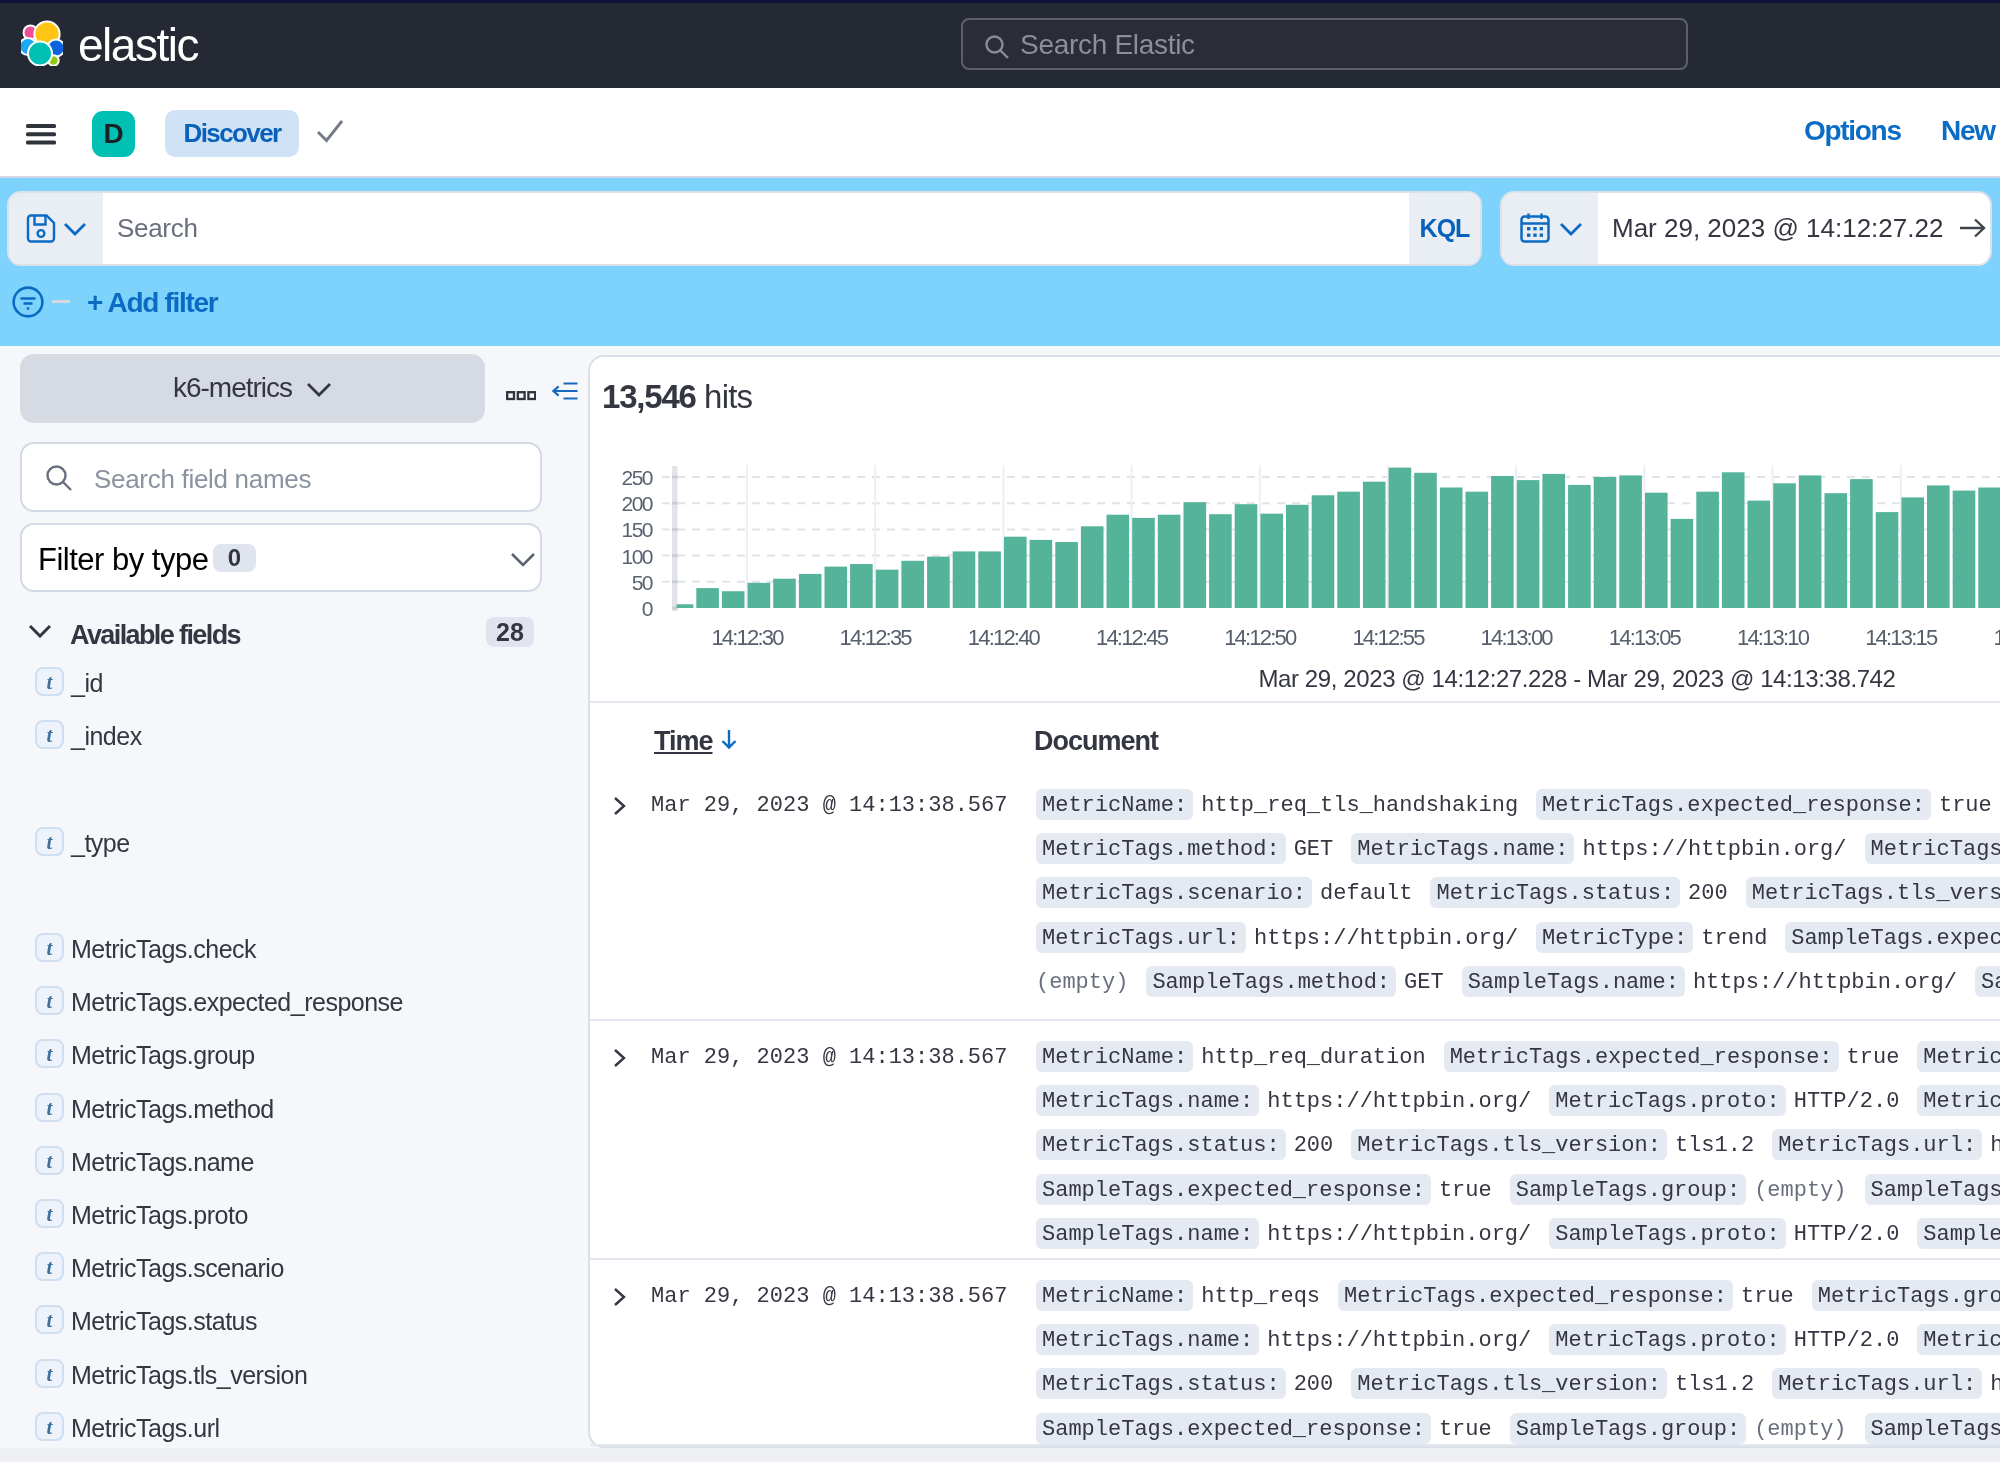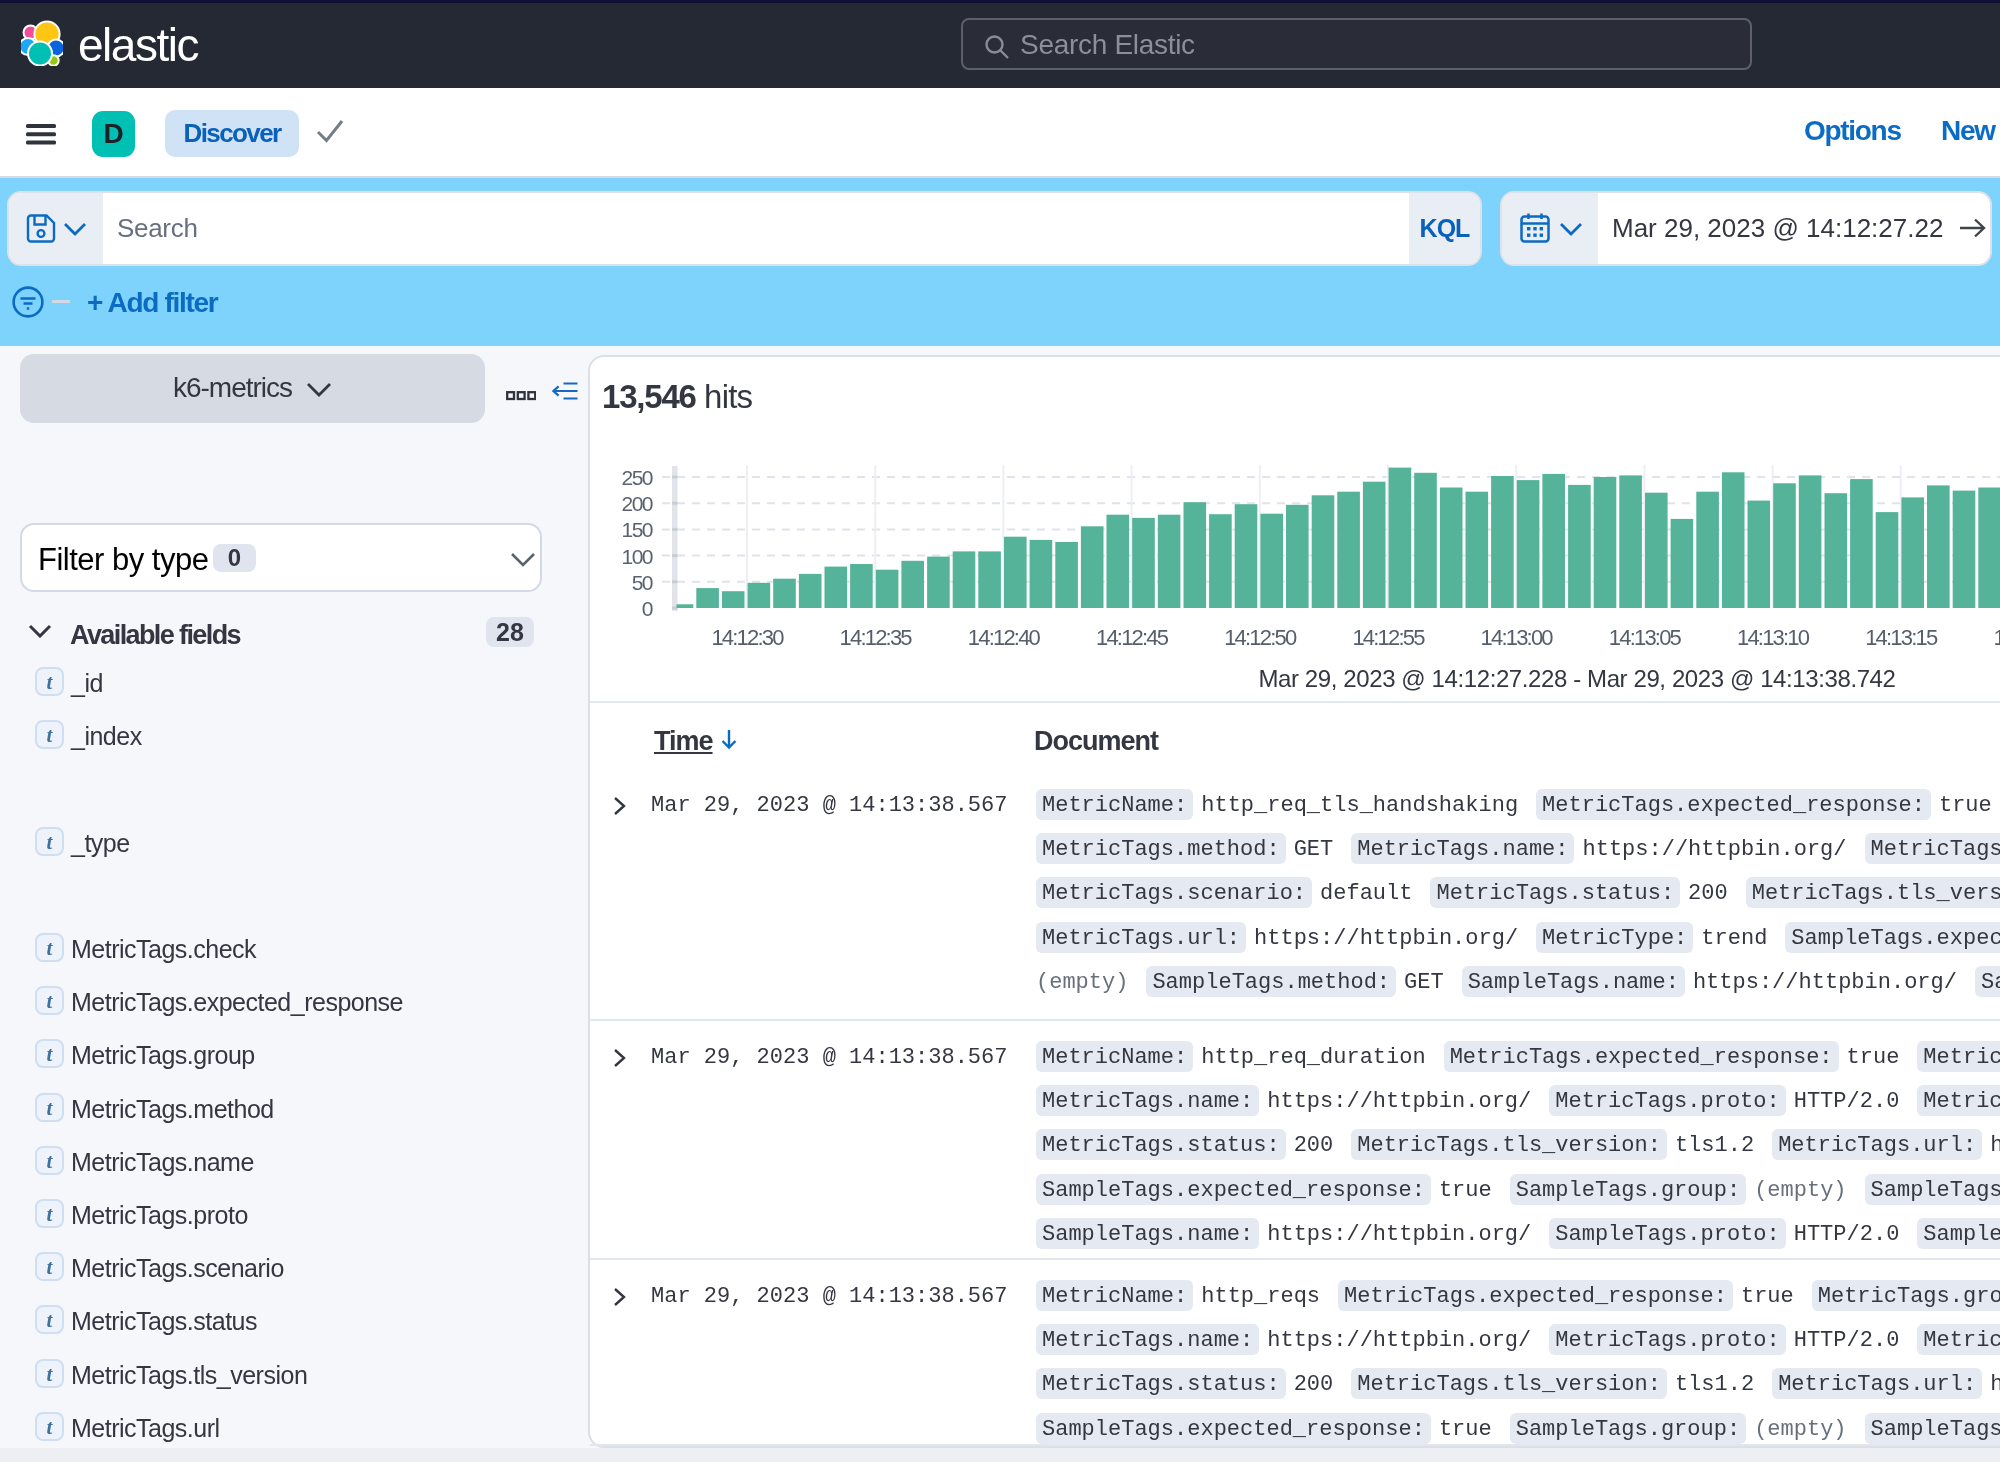--- a/index.html
+++ b/index.html
@@ -3,21 +3,21 @@
 <style>
 * { margin:0; padding:0; box-sizing:border-box; }
 html,body { width:2000px; height:1462px; overflow:hidden; }
 body { font-family:"Liberation Sans",sans-serif; -webkit-font-smoothing:antialiased; }
 .page { position:relative; width:2000px; height:1462px; background:#fff; overflow:hidden; }
 .abs { position:absolute; }
 
 .hdr { position:absolute; left:0; top:0; width:2000px; height:88px; background:#252933; }
 .hdr .strip { position:absolute; left:0; top:0; width:2000px; height:3px; background:#0e1133; }
 .brand { position:absolute; left:78px; top:18px; color:#fff; font-size:46px; letter-spacing:-1.5px; }
-.hsearch { position:absolute; left:961px; top:18px; width:791px; height:52px; border:2px solid #5b6069; border-radius:8px; background:#2a2d37; }
+.hsearch { position:absolute; left:961px; top:18px; width:727px; height:52px; border:2px solid #5b6069; border-radius:8px; background:#2a2d37; }
 .hsearch .ph { position:absolute; left:57px; top:9px; font-size:28px; color:#8a8f99; letter-spacing:-0.3px; }
 
 .nav { position:absolute; left:0; top:88px; width:2000px; height:90px; background:#fff; border-bottom:2px solid #d3dae6; }
 .dbadge { position:absolute; left:92px; top:23px; width:43px; height:46px; background:#00bfb3; border-radius:11px; color:#1d2025; font-size:28px; font-weight:bold; text-align:center; line-height:46px; }
 .dpill { position:absolute; left:165px; top:22px; width:134px; height:47px; background:#cfe2f6; border-radius:10px; color:#0961b9; font-size:26px; font-weight:bold; text-align:center; line-height:47px; letter-spacing:-1.6px; }
 .navlink { position:absolute; top:27px; color:#0a6cc4; font-size:28px; font-weight:bold; letter-spacing:-1.3px; }
 
 .qregion { position:absolute; left:0; top:178px; width:2000px; height:168px; background:#7dd3fc; }
 .qgroup { position:absolute; top:13px; height:75px; background:#fff; border:2px solid #dce1ea; border-radius:14px; }
 .qaddon { position:absolute; top:0; height:71px; background:#e9edf4; }
@@ -160,20 +160,27 @@
             <rect x="22.4" y="1.2" width="6.8" height="6.8"></rect>
           </g>
         </svg></div>
     <div class="abs" style="left:551px;top:33px;"><svg width="28" height="24" viewBox="0 0 28 24">
           <g fill="none" stroke="#1668c2" stroke-width="2.2">
             <path d="M12.5 4.5 H26.5 M12.5 19.5 H26.5 M2 12 H26.5"></path>
             <path d="M7.6 7.4 L2.4 12 L7.6 16.6"></path>
           </g>
         </svg></div>
 
+    <div class="sbox" style="top:96px;height:70px;">
+      <div class="abs" style="left:22px;top:19px;"><svg width="30" height="30" viewBox="0 0 30 30">
+            <circle cx="12.5" cy="12.5" r="9" fill="none" stroke="#69707d" stroke-width="2.4"></circle>
+            <path d="M19 19 L27 27" stroke="#69707d" stroke-width="2.4"></path>
+          </svg></div>
+      <div class="sph" style="left:72px;top:20px;">Search field names</div>
+    </div>
 
     <div class="sbox" style="top:177px;height:69px;">
       <div class="abs" style="left:16px;top:17px;font-size:31px;color:#000000;letter-spacing:-0.5px;">Filter by type</div>
       <div class="cntbadge" style="left:191px;top:19px;width:43px;height:28px;font-size:24px;line-height:28px;">0</div>
       <div class="abs" style="left:488px;top:27px;"><svg width="26" height="15" viewBox="0 0 26 15">
             <path d="M2 2 L13 13 L24 2" fill="none" stroke="#5a6270" stroke-width="2.6"></path>
           </svg></div>
     </div>
 
     <div class="abs" style="left:28px;top:278px;"><svg width="24" height="14" viewBox="0 0 24 14">

